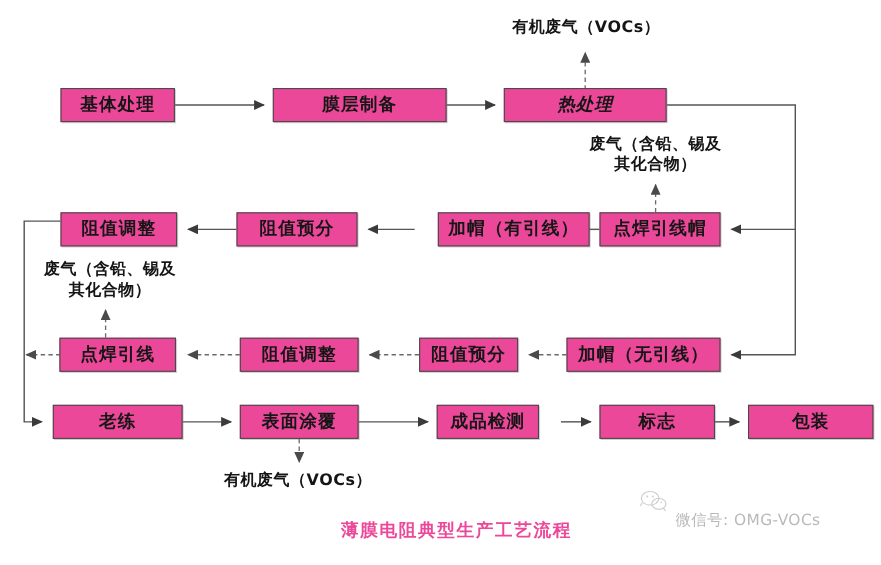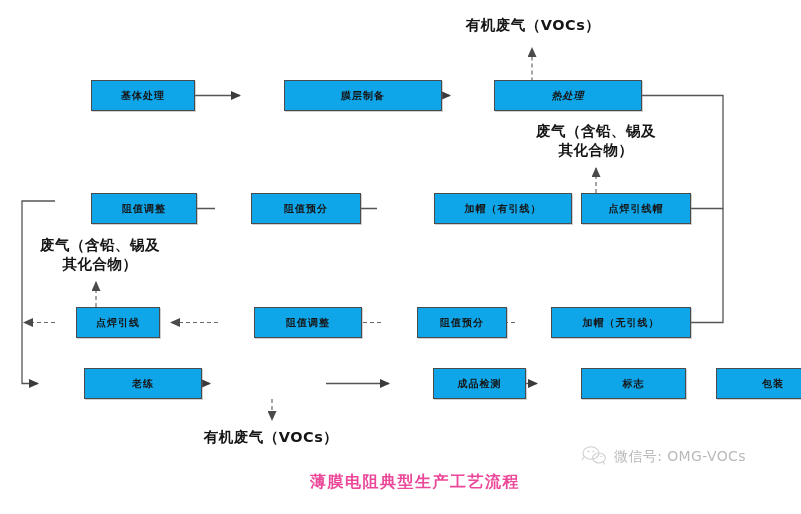--- a/index.html
+++ b/index.html
@@ -9,29 +9,28 @@
     font-family:"DejaVu Sans","Liberation Sans",sans-serif;
     overflow:hidden;
     position:relative;
   }
   #canvas{position:absolute;left:0;top:0;width:801px;height:514px;}
   svg.wires{position:absolute;left:0;top:0;width:801px;height:514px;pointer-events:none;}
   .node{
     position:absolute;
     box-sizing:border-box;
     border:1.4px solid #4a4a4a;
-    background:#0ea5e9;
+    background:#ec4899;
     display:flex;align-items:center;justify-content:center;
     color:#161616;
     font-weight:bold;
-    font-size:10px;
+    font-size:16px;
     letter-spacing:1px;
     white-space:nowrap;
     box-shadow:1px 1px 0 rgba(120,120,120,.35);
-    margin-left:36px;
   }
   .annot{
     position:absolute;
     color:#151515;
     font-weight:bold;
     font-size:14.5px;
     letter-spacing:.5px;
     text-align:center;
     line-height:19px;
     white-space:nowrap;
@@ -106,26 +105,27 @@
 
   <div class="node" style="left:55px;top:80px;width:104px;height:31px;">基体处理</div>
   <div class="node" style="left:248px;top:80px;width:158px;height:31px;">膜层制备</div>
   <div class="node" style="left:458px;top:80px;width:148px;height:31px;font-style:italic;">热处理</div>
 
   <div class="node" style="left:55px;top:193px;width:106px;height:31px;">阻值调整</div>
   <div class="node" style="left:215px;top:193px;width:110px;height:31px;">阻值预分</div>
   <div class="node" style="left:398px;top:193px;width:138px;height:31px;">加帽（有引线）</div>
   <div class="node" style="left:545px;top:193px;width:110px;height:31px;">点焊引线帽</div>
 
-  <div class="node" style="left:40px;top:307px;width:84px;height:31px;">点焊引线</div>
+  <div class="node" style="left:54px;top:307px;width:106px;height:31px;">点焊引线</div>
   <div class="node" style="left:218px;top:307px;width:108px;height:31px;">阻值调整</div>
   <div class="node" style="left:381px;top:307px;width:90px;height:31px;">阻值预分</div>
   <div class="node" style="left:515px;top:307px;width:140px;height:31px;">加帽（无引线）</div>
 
   <div class="node" style="left:48px;top:368px;width:118px;height:31px;">老练</div>
+  <div class="node" style="left:218px;top:368px;width:108px;height:31px;">表面涂覆</div>
   <div class="node" style="left:397px;top:368px;width:93px;height:31px;">成品检测</div>
   <div class="node" style="left:545px;top:368px;width:105px;height:31px;font-family:Liberation Mono, monospace;">标志</div>
   <div class="node" style="left:680px;top:368px;width:114px;height:31px;">包装</div>
 
   <div class="annot" style="left:462px;top:16px;width:142px;">有机废气（VOCs）</div>
   <div class="annot" style="left:522px;top:122px;width:148px;">废气（含铅、锡及<br>其化合物）</div>
   <div class="annot" style="left:26px;top:236px;width:148px;">废气（含铅、锡及<br>其化合物）</div>
   <div class="annot" style="left:200px;top:428px;width:142px;">有机废气（VOCs）</div>
 
   <div class="caption" style="left:310px;top:472px;">薄膜电阻典型生产工艺流程</div>
@@ -135,15 +135,15 @@
       <ellipse cx="11" cy="9" rx="8" ry="6.2" fill="none" stroke="#cfcfcf" stroke-width="1.1"></ellipse>
       <ellipse cx="19" cy="14" rx="6.4" ry="5" fill="none" stroke="#cfcfcf" stroke-width="1.1"></ellipse>
       <circle cx="8.4" cy="7.4" r="0.9" fill="#cfcfcf"></circle>
       <circle cx="13.4" cy="7.4" r="0.9" fill="#cfcfcf"></circle>
       <circle cx="17.2" cy="12.6" r="0.8" fill="#cfcfcf"></circle>
       <circle cx="21.2" cy="12.6" r="0.8" fill="#cfcfcf"></circle>
       <path d="M4,13 L2,16" stroke="#cfcfcf" stroke-width="1.1" fill="none"></path>
       <path d="M23,18 L25,20.5" stroke="#cfcfcf" stroke-width="1.1" fill="none"></path>
     </svg>
   </div>
-  <div class="wm" style="left:614px;top:448px;">微信号: OMG-VOCs</div>
+  <div class="wm" style="left:614px;top:464px;">微信号: OMG-VOCs</div>
 
 </div>
 
 </body></html>

